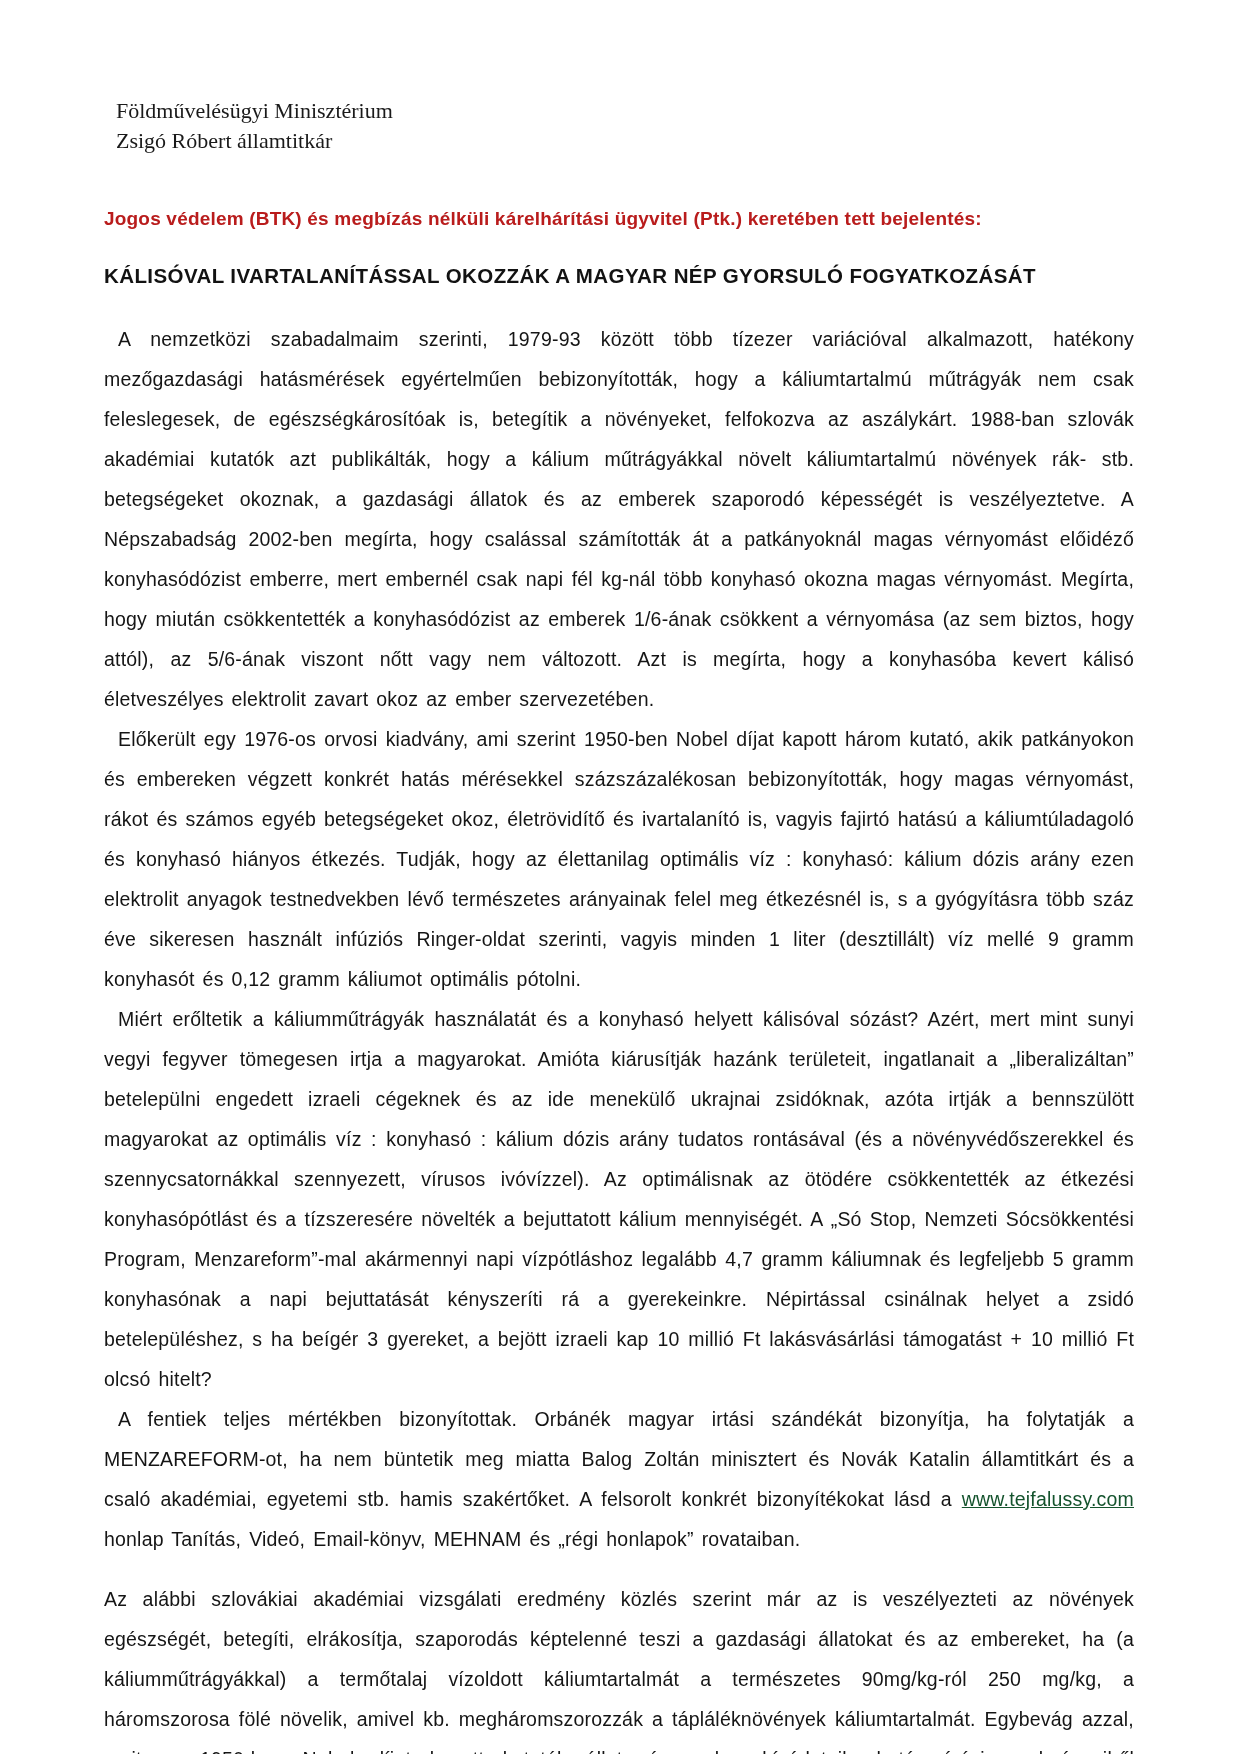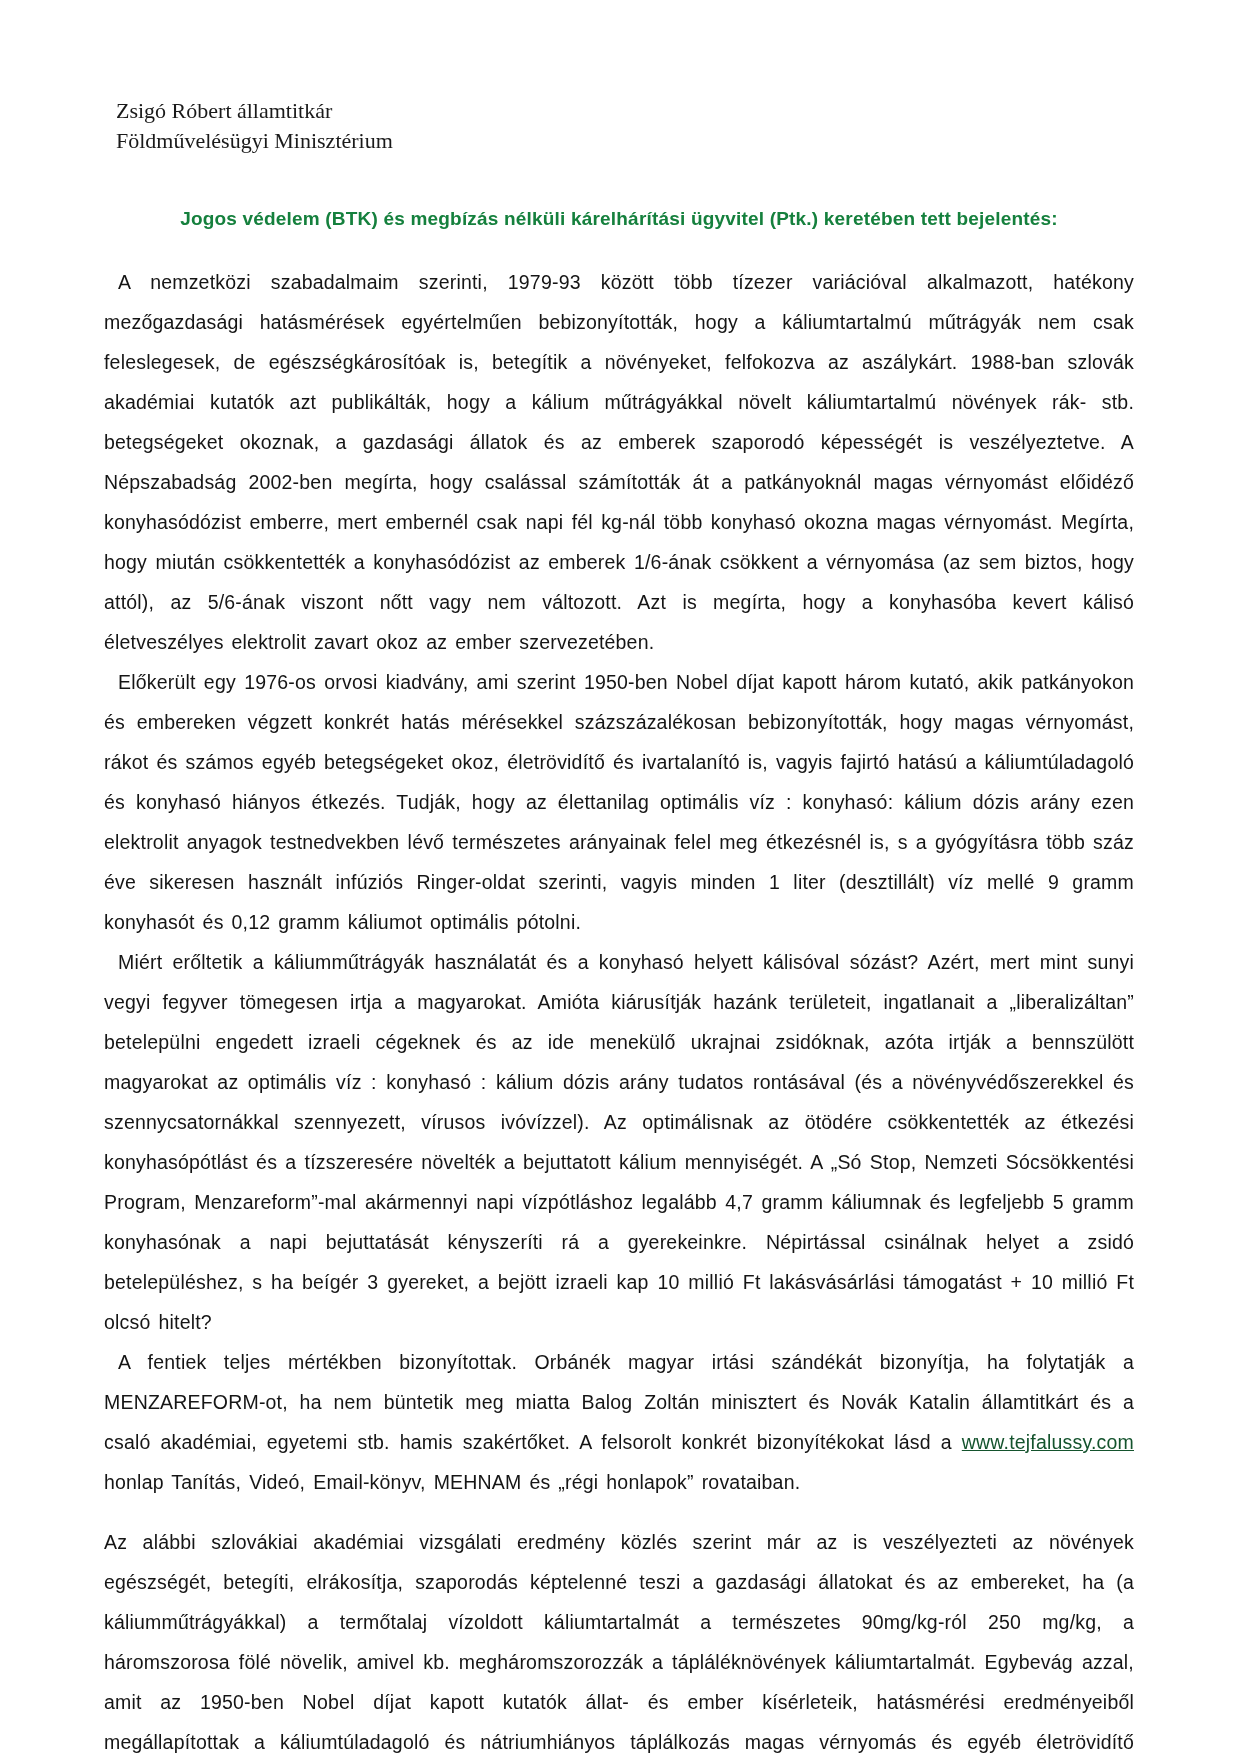--- a/index.html
+++ b/index.html
@@ -23,23 +23,22 @@
     line-height: 30px;
     color: #1a1a1a;
     padding-left: 12px;
   }
   .subject-line {
     margin-top: 50px;
     font-family: "Liberation Sans", "DejaVu Sans", sans-serif;
     font-weight: bold;
     font-size: 19px;
     line-height: 26px;
-    color: #15803d;
+    color: #b91c1c;
     letter-spacing: 0.01em;
-    text-align: center;
   }
   .doc-title {
     margin-top: 30px;
     font-family: "Liberation Sans", "DejaVu Sans", sans-serif;
     font-weight: bold;
     font-size: 20.5px;
     line-height: 27px;
     color: #121212;
     letter-spacing: 0.02em;
   }
@@ -76,26 +75,27 @@
     color: #1a1a1a;
     text-align: center;
   }
 </style>
 </head>
 <body>
 
 <div class="page">
 
   <div class="sender-block">
+    <div>Földművelésügyi Minisztérium</div>
     <div>Zsigó Róbert államtitkár</div>
-    <div>Földművelésügyi Minisztérium</div>
   </div>
 
   <div class="subject-line">Jogos védelem (BTK) és megbízás nélküli kárelhárítási ügyvitel (Ptk.) keretében tett bejelentés:</div>
 
+  <div class="doc-title">KÁLISÓVAL IVARTALANÍTÁSSAL OKOZZÁK A MAGYAR NÉP GYORSULÓ FOGYATKOZÁSÁT</div>
 
   <div class="body-text">
     <p class="para">A nemzetközi szabadalmaim szerinti, 1979-93 között több tízezer variációval alkalmazott, hatékony mezőgazdasági hatásmérések egyértelműen bebizonyították, hogy a káliumtartalmú műtrágyák nem csak feleslegesek, de egészségkárosítóak is, betegítik a növényeket, felfokozva az aszálykárt. 1988-ban szlovák akadémiai kutatók azt publikálták, hogy a kálium műtrágyákkal növelt káliumtartalmú növények rák- stb. betegségeket okoznak, a gazdasági állatok és az emberek szaporodó képességét is veszélyeztetve. A Népszabadság 2002-ben megírta, hogy csalással számították át a patkányoknál magas vérnyomást előidéző konyhasódózist emberre, mert embernél csak napi fél kg-nál több konyhasó okozna magas vérnyomást. Megírta, hogy miután csökkentették a konyhasódózist az emberek 1/6-ának csökkent a vérnyomása (az sem biztos, hogy attól), az 5/6-ának viszont nőtt vagy nem változott. Azt is megírta, hogy a konyhasóba kevert kálisó életveszélyes elektrolit zavart okoz az ember szervezetében.</p>
     <p class="para">Előkerült egy 1976-os orvosi kiadvány, ami szerint 1950-ben Nobel díjat kapott három kutató, akik patkányokon és embereken végzett konkrét hatás mérésekkel százszázalékosan bebizonyították, hogy magas vérnyomást, rákot és számos egyéb betegségeket okoz, életrövidítő és ivartalanító is, vagyis fajirtó hatású a káliumtúladagoló és konyhasó hiányos étkezés. Tudják, hogy az élettanilag optimális víz : konyhasó: kálium dózis arány ezen elektrolit anyagok testnedvekben lévő természetes arányainak felel meg étkezésnél is, s a gyógyításra több száz éve sikeresen használt infúziós Ringer-oldat szerinti, vagyis minden 1 liter (desztillált) víz mellé 9 gramm konyhasót és 0,12 gramm káliumot optimális pótolni.</p>
     <p class="para">Miért erőltetik a káliumműtrágyák használatát és a konyhasó helyett kálisóval sózást? Azért, mert mint sunyi vegyi fegyver tömegesen irtja a magyarokat. Amióta kiárusítják hazánk területeit, ingatlanait a „liberalizáltan” betelepülni engedett izraeli cégeknek és az ide menekülő ukrajnai zsidóknak, azóta irtják a bennszülött magyarokat az optimális víz : konyhasó : kálium dózis arány tudatos rontásával (és a növényvédőszerekkel és szennycsatornákkal szennyezett, vírusos ivóvízzel). Az optimálisnak az ötödére csökkentették az étkezési konyhasópótlást és a tízszeresére növelték a bejuttatott kálium mennyiségét. A „Só Stop, Nemzeti Sócsökkentési Program, Menzareform”-mal akármennyi napi vízpótláshoz legalább 4,7 gramm káliumnak és legfeljebb 5 gramm konyhasónak a napi bejuttatását kényszeríti rá a gyerekeinkre. Népirtással csinálnak helyet a zsidó betelepüléshez, s ha beígér 3 gyereket, a bejött izraeli kap 10 millió Ft lakásvásárlási támogatást + 10 millió Ft olcsó hitelt?</p>
     <p class="para"><span>A fentiek teljes mértékben bizonyítottak. Orbánék magyar irtási szándékát bizonyítja, ha folytatják a MENZAREFORM-ot, ha nem büntetik meg miatta Balog Zoltán minisztert és Novák Katalin államtitkárt és a csaló akadémiai, egyetemi stb. hamis szakértőket. A felsorolt konkrét bizonyítékokat lásd a </span><a class="doc-link">www.tejfalussy.com</a><span> honlap Tanítás, Videó, Email-könyv, MEHNAM és „régi honlapok” rovataiban.</span></p>
     <p class="para no-indent spaced-before">Az alábbi szlovákiai akadémiai vizsgálati eredmény közlés szerint már az is veszélyezteti az növények egészségét, betegíti, elrákosítja, szaporodás képtelenné teszi a gazdasági állatokat és az embereket, ha (a káliumműtrágyákkal) a termőtalaj vízoldott káliumtartalmát a természetes 90mg/kg-ról 250 mg/kg, a háromszorosa fölé növelik, amivel kb. megháromszorozzák a tápláléknövények káliumtartalmát. Egybevág azzal, amit az 1950-ben Nobel díjat kapott kutatók állat- és ember kísérleteik, hatásmérési eredményeiből megállapítottak a káliumtúladagoló és nátriumhiányos táplálkozás magas vérnyomás és egyéb életrövidítő betegségek és nemi jelleg rontó genetikai torzulás (pl. „pszeudóhermafroditizmus”), vagyis fajirtó hatásáról. Lásd az Új szóban 1988-ban közzétett tudományos riportot és a Nobel-díjas kutatók által felsorolt betegségeket és a Prof. Papp Lajos akadémiai doktor által aláírt szakvéleményt az élettanilag optimális víz : konyhasó : kálium pótlási 99 : 0,9 : 0,012 dózisokról, amelyekhez képest tízszeresre növelték a káliumpótlást és ötödére csökkentették a konyhasópótlást:</p>
   </div>
 
 

